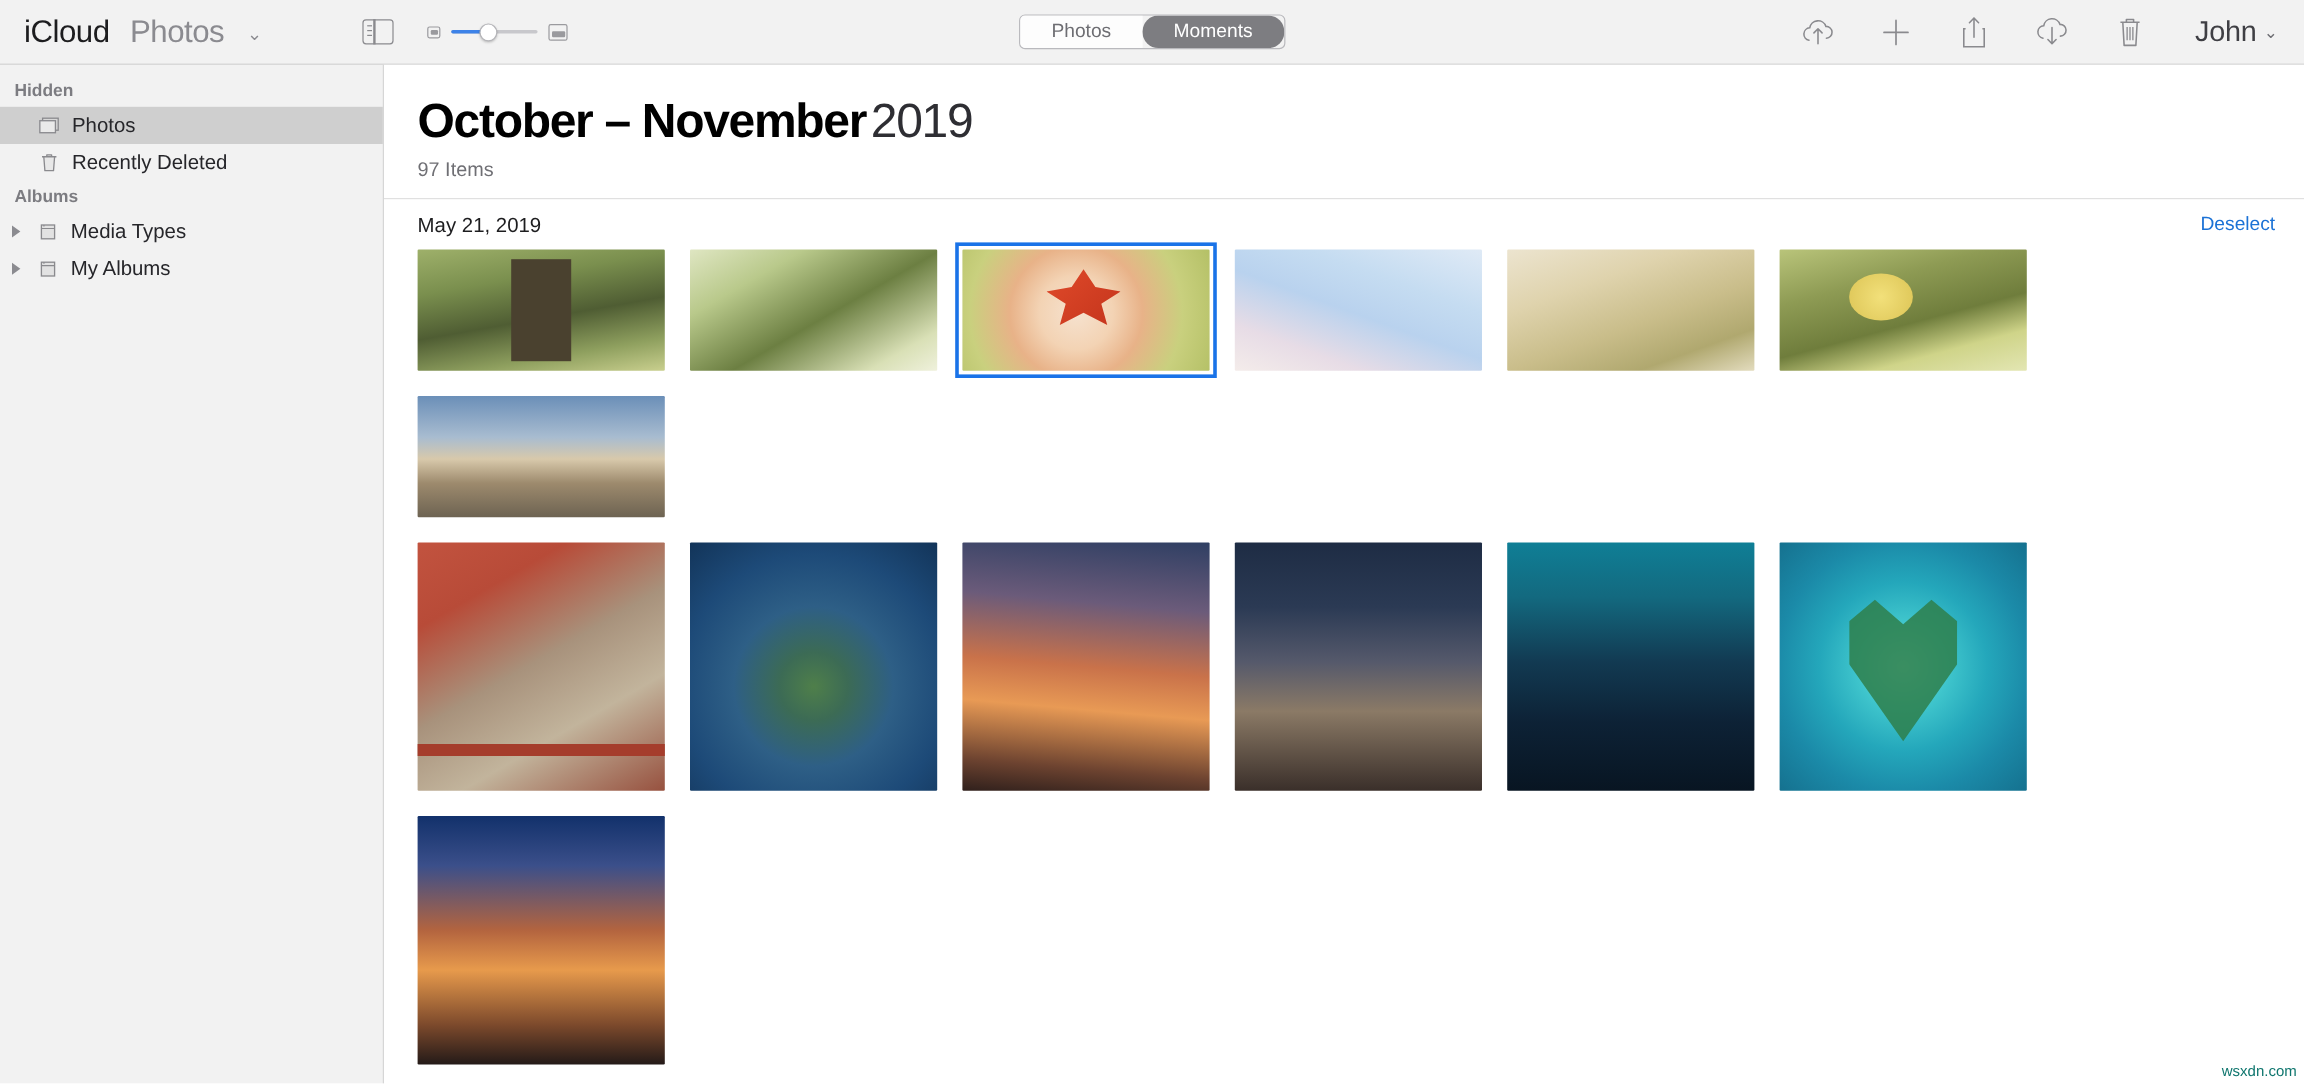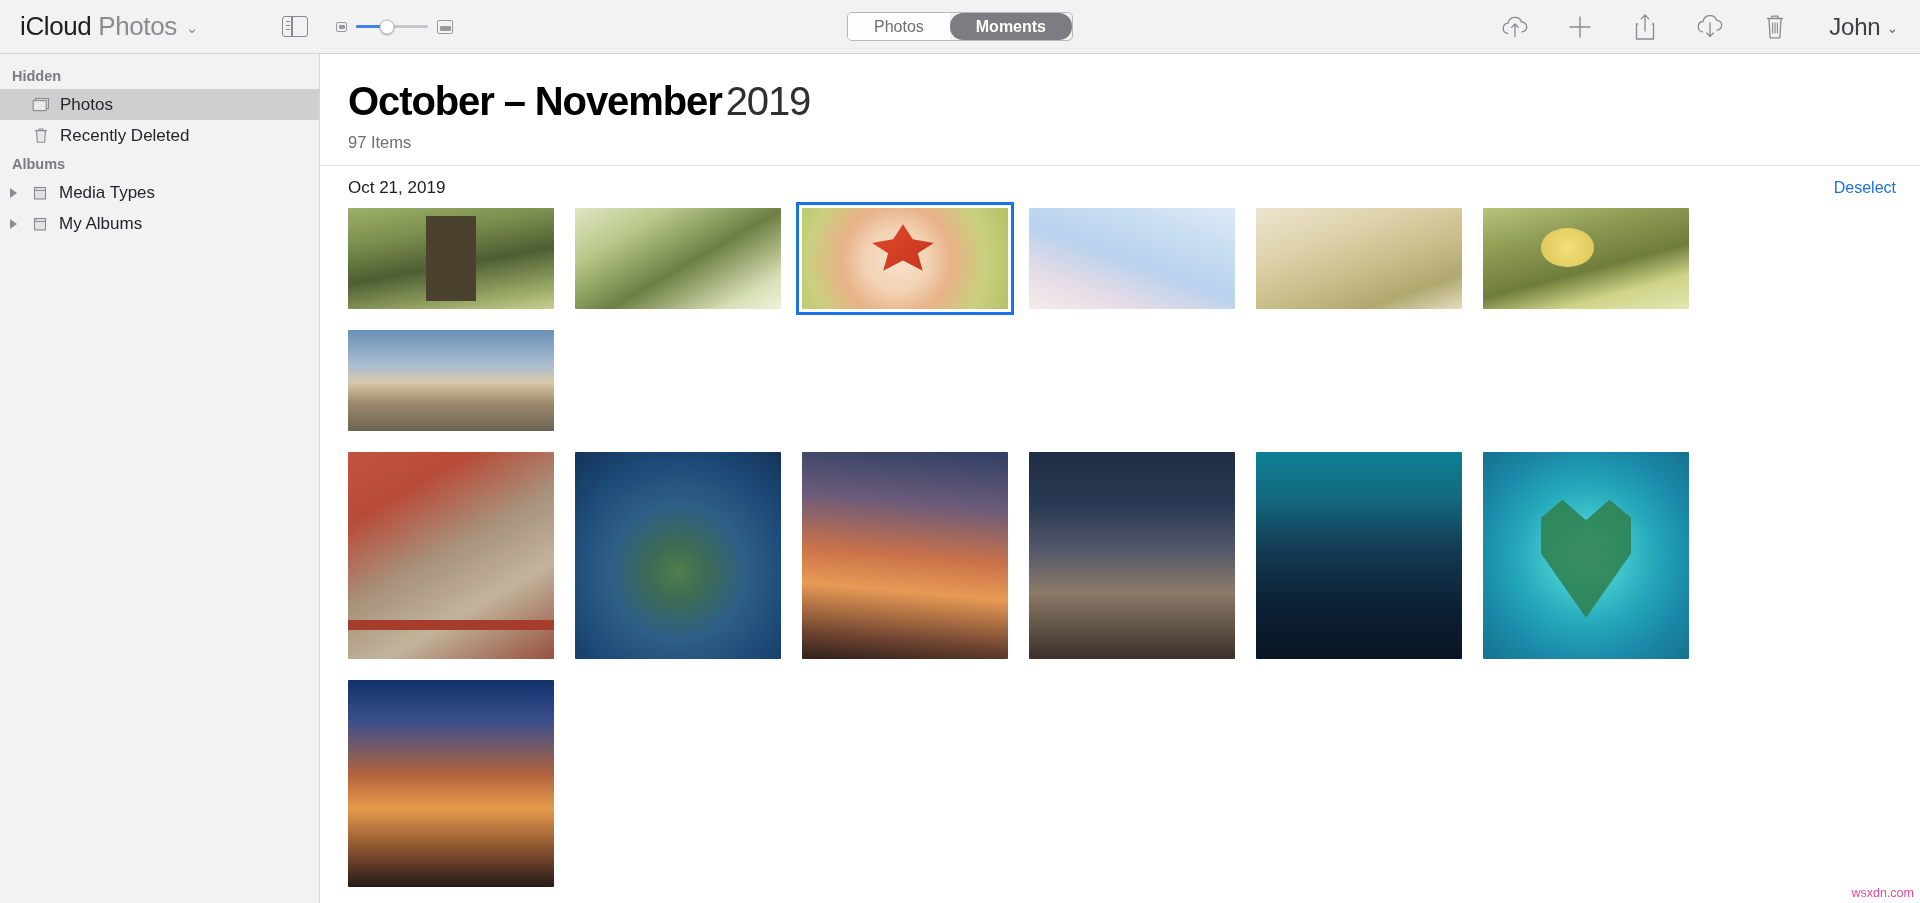--- a/index.html
+++ b/index.html
@@ -13,21 +13,21 @@
   
   .toolbar{
     height:54px;
     background:#f2f2f2;
     border-bottom:1px solid #d3d3d3;
     display:flex;
     align-items:center;
     position:relative;
     padding:0 22px 0 20px;
   }
-  .brand{ display:flex; align-items:baseline; gap:7px; font-size:26px; letter-spacing:-0.4px; }
+  .brand{ display:flex; align-items:baseline; gap:17px; font-size:26px; letter-spacing:-0.4px; }
   .brand .b1{ color:#1d1d1f; font-weight:400; }
   .brand .b2{ color:#8b8b90; font-weight:400; }
   .brand .chev{ color:#8b8b90; font-size:15px; margin-left:2px; position:relative; top:-2px; }
 
   .tb-left-group{ display:flex; align-items:center; gap:28px; margin-left:84px; }
 
   .sidebar-toggle{ width:26px; height:21px; border:1.6px solid #8a8a8e; border-radius:3px; position:relative; }
   .sidebar-toggle:after{ content:""; position:absolute; left:8px; top:-1px; bottom:-1px; width:1.6px; background:#8a8a8e; }
   .sidebar-toggle .ln{ position:absolute; left:2.5px; width:4px; height:1.4px; background:#8a8a8e; }
   .sidebar-toggle .l1{ top:4px; } .sidebar-toggle .l2{ top:8px; } .sidebar-toggle .l3{ top:12px; }
@@ -42,21 +42,21 @@
   .slider-fill{ position:absolute; left:0; top:0; height:100%; width:43%; background:#3d82e8; border-radius:2px; }
   .slider-knob{ position:absolute; left:43%; top:50%; transform:translate(-50%,-50%); width:15px; height:15px;
     background:#fff; border:1px solid #b5b5b9; border-radius:50%; box-shadow:0 1px 2px rgba(0,0,0,.22); }
 
   .segmented{
     position:absolute; left:50%; transform:translateX(-50%);
     display:flex; border:1px solid #b9b9bd; border-radius:5px; overflow:hidden; height:29px;
   }
   .seg{ display:flex; align-items:center; justify-content:center; font-size:16px; padding:0 26px; cursor:default; }
   .seg.inactive{ background:#fdfdfd; color:#6e6e73; }
-  .seg.active{ background:#7d7d81; color:#ffffff; font-weight:700;border-radius:13px; }
+  .seg.active{ background:#7d7d81; color:#ffffff; font-weight:400;border-radius:13px; }
 
   .tb-right{ margin-left:auto; display:flex; align-items:center; gap:31px; }
   .tb-icon{ width:34px; height:30px; display:flex; align-items:center; justify-content:center; }
   .tb-icon svg{ display:block; }
   .user{ display:flex; align-items:baseline; gap:6px; font-size:24px; color:#3f3f44; letter-spacing:-0.2px; margin-left:6px;}
   .user .chev{ font-size:14px; color:#6e6e73; position:relative; top:-2px; }
 
   
   .body-wrap{ display:flex; height:849px; }
 
@@ -85,21 +85,21 @@
   .deselect{ font-size:16px; color:#1b72d6; }
 
   .grid{ display:flex; flex-wrap:wrap; gap:21px; padding:0 24px 0 28px; }
   .cell{ width:206px; height:101px; position:relative; }
   .cell.tall{ height:207px; }
   .cell .ph{ width:100%; height:100%; border-radius:1px; background-size:cover; background-position:center; }
   .cell.selected{ outline:3px solid #1a73e8; outline-offset:3px; }
 
   .row2{ margin-top:21px; }
 
-  .watermark{ position:absolute; right:6px; bottom:3px; font-size:12.5px; color:#ec4899; }
+  .watermark{ position:absolute; right:6px; bottom:3px; font-size:12.5px; color:#0f766e; }
 
   
   .p1 { background:linear-gradient(170deg,#9eb06a 0%,#7a8f4e 28%,#4f5d33 55%,#8fa05f 80%,#c9cf8e 100%); }
   .p1:after{ content:""; position:absolute; left:38%; top:8%; width:24%; height:84%; background:#4a412f; }
   .p2 { background:linear-gradient(150deg,#dfe6c2 0%,#b9c98b 25%,#6c7f42 55%,#d9e0b6 85%,#eff1dc 100%); }
   .p3 { background:radial-gradient(circle at 46% 52%, #f6e2cf 0%, #f3d3b4 25%, #e8b288 45%, #c9d07e 72%, #b4c066 100%); }
   .p3:after{ content:""; position:absolute; left:34%; top:16%; width:30%; height:46%;
     background:linear-gradient(135deg,#e04a2a,#c4341c); clip-path:polygon(50% 0,66% 32%,100% 40%,74% 62%,82% 100%,50% 78%,18% 100%,26% 62%,0 40%,34% 32%); }
   .p4 { background:linear-gradient(200deg,#dfeaf6 0%,#c5dcf1 30%,#b9d2ee 52%,#e7dce6 78%,#f4ecea 100%); }
   .p5 { background:linear-gradient(160deg,#ece4cf 0%,#dfd3ad 30%,#c9bd8a 58%,#b0a86f 80%,#e3dcbe 100%); }
@@ -241,21 +241,21 @@
   <div class="main">
 
     <div class="title-area">
       <div class="moment-title">
         <span class="mt-range">October – November</span><span class="mt-year">2019</span>
       </div>
       <div class="item-count">97 Items</div>
     </div>
 
     <div class="date-row">
-      <span class="date-label">Oct 21, 2019</span>
+      <span class="date-label">May 21, 2019</span>
       <span class="deselect">Deselect</span>
     </div>
 
     <div class="grid">
       <div class="cell">
           <div class="ph p1"></div>
         </div>
       <div class="cell">
           <div class="ph p2"></div>
         </div>

